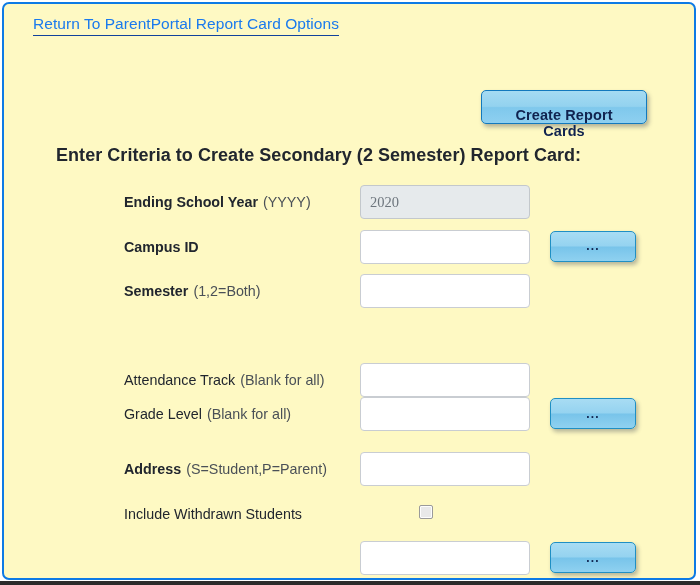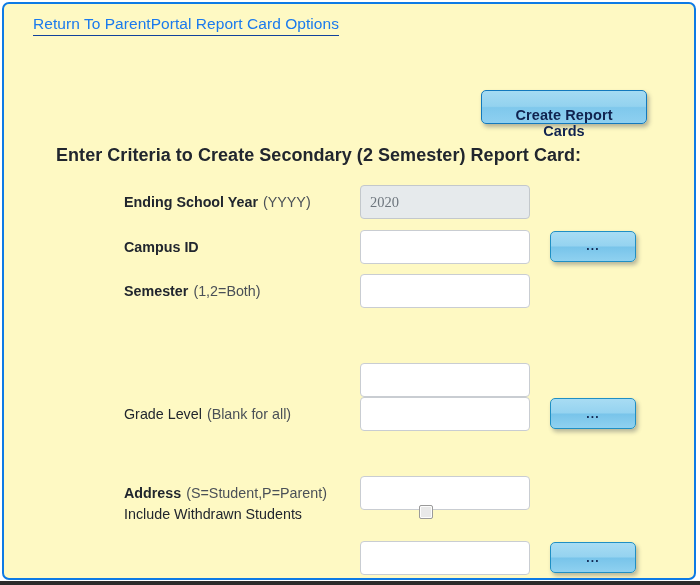--- a/index.html
+++ b/index.html
@@ -214,28 +214,29 @@
       <div class="form-row" style="top: 225.5px;">
         <div class="row-label bold"><span class="lbl-main">Campus ID</span></div>
         <input type="text" class="row-input" style="">
         <button class="row-lookup">...</button>
       </div>
       <div class="form-row" style="top: 270px;">
         <div class="row-label bold"><span class="lbl-main">Semester</span><span class="lbl-hint">(1,2=Both)</span></div>
         <input type="text" class="row-input" style="">
       </div>
       <div class="form-row" style="top: 359px;">
+        <div class="row-label"><span class="lbl-main">Attendance Track</span><span class="lbl-hint">(Blank for all)</span></div>
         <input type="text" class="row-input" style="">
       </div>
       <div class="form-row" style="top: 393px;">
         <div class="row-label"><span class="lbl-main">Grade Level</span><span class="lbl-hint">(Blank for all)</span></div>
         <input type="text" class="row-input" style="">
         <button class="row-lookup">...</button>
       </div>
-      <div class="form-row" style="top: 472px;">
+      <div class="form-row" style="top: 448px;">
         <div class="row-label bold"><span class="lbl-main">Address</span><span class="lbl-hint">(S=Student,P=Parent)</span></div>
         <input type="text" class="row-input" style="">
       </div>
       <div class="form-row" style="top: 492.5px;">
         <div class="row-label"><span class="lbl-main">Include Withdrawn Students</span></div>
         <input type="checkbox" class="row-checkbox" style="">
       </div>
       <div class="form-row" style="top: 537px;">
         <input type="text" class="row-input" style="">
         <button class="row-lookup">...</button>

